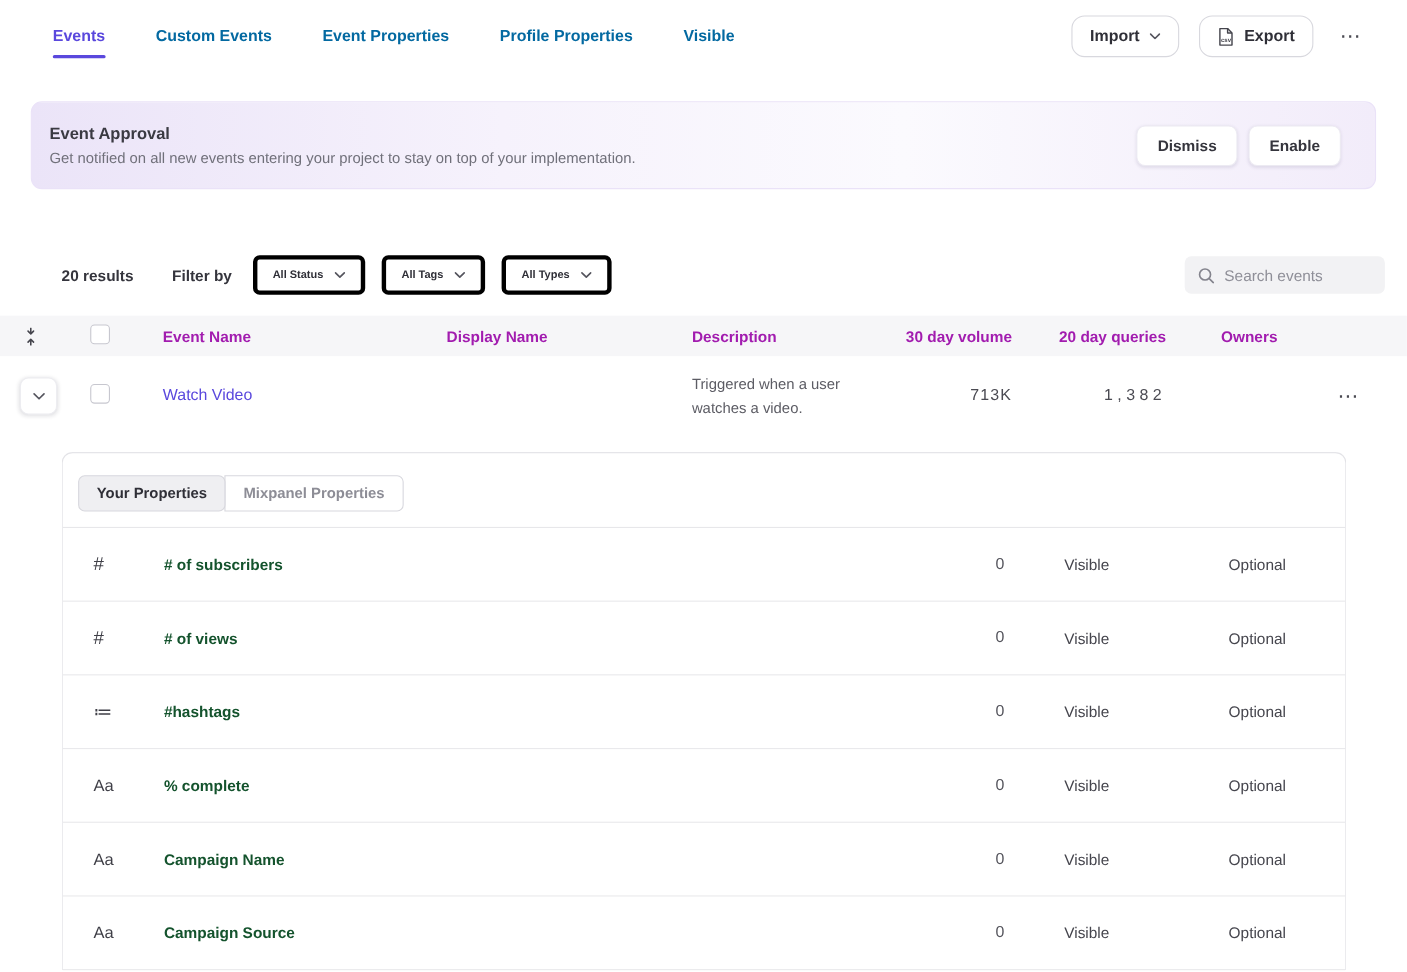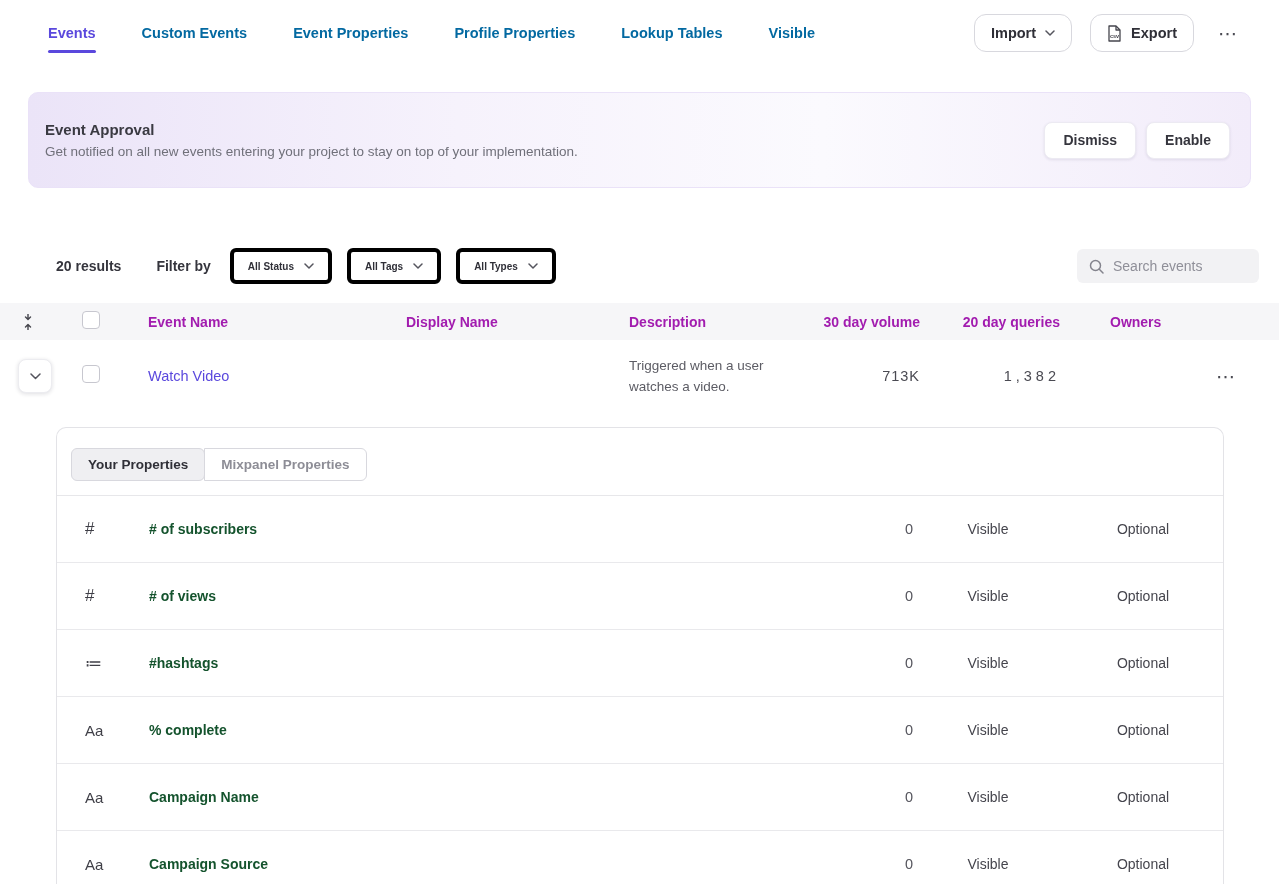--- a/index.html
+++ b/index.html
@@ -12,21 +12,21 @@
   .tabs { display:flex; gap:46px; height:100%; }
   .tab { position:relative; display:flex; align-items:center; font-size:14.5px; font-weight:600; color:#0369a1; text-decoration:none; cursor:pointer; }
   .tab.active { color:#5a48dd; }
   .tab.active::after { content:""; position:absolute; left:0; right:0; bottom:13px; height:3px; border-radius:3px; background:#5a48dd; }
   .nav-actions { display:flex; align-items:center; gap:18px; }
   .btn { display:inline-flex; align-items:center; gap:9px; height:38px; padding:0 16px; background:#fff; border:1px solid #d8d8de; border-radius:12px; font-size:14.5px; font-weight:600; color:#2f2f37; cursor:pointer; font-family:inherit; }
   .more-btn { border:none; background:none; font-size:19px; line-height:1; color:#4a4a52; cursor:pointer; padding:4px 6px; font-family:inherit; }
   .chev { color:#55555e; display:inline-flex; }
 
   
-  .banner { display:flex; align-items:center; justify-content:space-between; margin:26px 28px 0 28px; height:96px; padding:0 20px 0 16px; border-radius:10px;
+  .banner { display:flex; align-items:center; justify-content:space-between; margin:26px 28px 0 28px; height:80px; padding:0 31px 0 16px; border-radius:10px;
     background:linear-gradient(90deg,#ebe4f8 0%, #f6f2fc 35%, #fbfafe 65%, #f2ecfa 100%);
     border:1px solid #eae2f8; }
   .banner-title { font-size:15px; font-weight:700; color:#3a3a42; }
   .banner-desc { margin-top:6px; font-size:13.5px; color:#70707a; }
   .banner-actions { display:flex; gap:10px; }
   .bbtn { height:37px; padding:0 18px; border-radius:8px; background:#fff; border:1px solid #eceaf2; box-shadow:0 1px 3px rgba(40,30,80,.10); font-weight:600; font-size:14px; color:#35353d; cursor:pointer; font-family:inherit; }
 
   
   .filter-row { display:flex; align-items:center; margin-top:60px; height:36px; padding:0 20px 0 56px; }
   .results { font-size:14px; font-weight:700; color:#35353d; }
@@ -73,21 +73,20 @@
 <body>
 
 <div class="page">
 
   <header class="topnav">
     <nav class="tabs">
       <a class="tab active">Events</a>
       <a class="tab">Custom Events</a>
       <a class="tab">Event Properties</a>
       <a class="tab">Profile Properties</a>
-      <a class="tab">Lookup Tables</a>
       <a class="tab">Visible</a>
     </nav>
     <div class="nav-actions">
       <button class="btn">
         <span>Import</span>
         <span class="chev">
           <svg width="10" height="6" viewBox="0 0 10 6">
               <path d="M1 1l4 4 4-4" stroke="currentColor" stroke-width="1.5" fill="none" stroke-linecap="round" stroke-linejoin="round"></path>
             </svg>
         </span>

